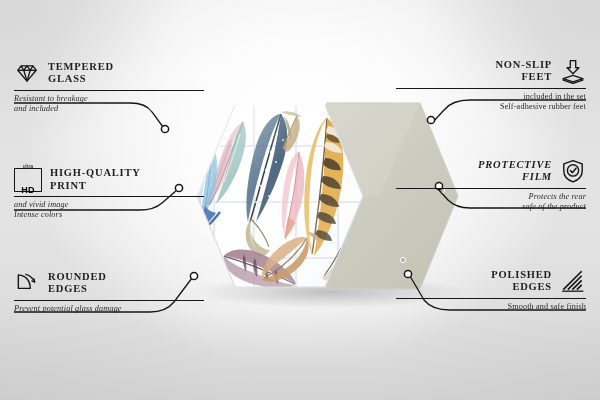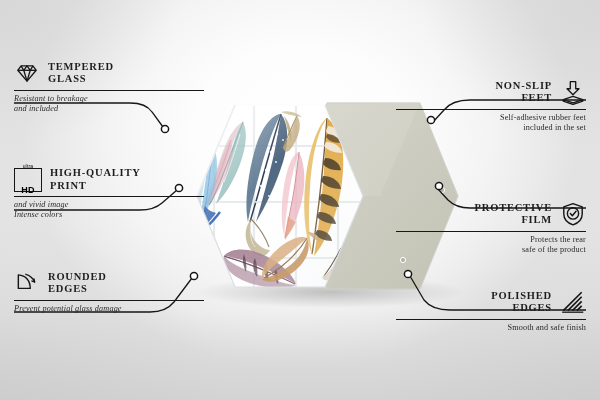--- a/index.html
+++ b/index.html
@@ -26,21 +26,21 @@
   .vig.bot{left:0;bottom:0;width:600px;height:90px;
     background:linear-gradient(to top, rgba(198,198,198,.55) 0%, rgba(198,198,198,0) 100%);}
 
   
   #product{position:absolute;left:0;top:0;width:600px;height:400px;}
 
   
   .feature{position:absolute;width:190px;}
   .feature .head{display:flex;align-items:center;gap:8px;}
   .feature.left .head{justify-content:flex-start;}
-  .feature.right .head{justify-content:flex-end;margin-top:21px;}
+  .feature.right .head{justify-content:flex-end;}
   .ico{flex:0 0 auto;width:26px;height:26px;display:block;}
   .titles{
     font-weight:bold;letter-spacing:.8px;color:#1d1d1d;
     font-size:10.5px;line-height:12.5px;text-transform:uppercase;
     font-family:"Liberation Serif", serif;
   }
   .feature.left .titles{text-align:left;}
   .feature.right .titles{text-align:right;}
   .rule{height:1px;background:#171717;margin-top:4px;width:100%;}
   .desc{
@@ -365,26 +365,26 @@
       <svg class="ico" viewBox="0 0 24 24">
         <g fill="none" stroke="#151515" stroke-width="1.2" stroke-linejoin="round">
           <path d="M9.5,2.5 L14.5,2.5 L14.5,9 L17.5,9 L12,14.5 L6.5,9 L9.5,9 Z"></path>
           <path d="M12,16 L21,19 L12,22 L3,19 Z"></path>
           <path d="M3,19 L3,20.5 L12,23.5 L21,20.5 L21,19"></path>
         </g>
       </svg>
     </div>
     <div class="rule"></div>
     <div class="desc">
+      <div>included in the set</div>
       <div>Self-adhesive rubber feet</div>
-      <div>included in the set</div>
-    </div>
-  </div>
-
-  <div class="feature right" style="left:396px;top:180px;">
+    </div>
+  </div>
+
+  <div class="feature right" style="left:396px;top:158px;font-style:italic;">
     <div class="head">
       <div class="titles">
         <div>PROTECTIVE</div>
         <div>FILM</div>
       </div>
       <svg class="ico" viewBox="0 0 24 24">
         <g fill="none" stroke="#151515" stroke-width="1.3" stroke-linejoin="round" stroke-linecap="round">
           <path d="M12,2.5 L20.5,5.5 L20.5,12 C20.5,17 16.5,20.5 12,22 C7.5,20.5 3.5,17 3.5,12 L3.5,5.5 Z"></path>
           <circle cx="12" cy="11.5" r="5.2"></circle>
           <path d="M9.6,11.6 L11.4,13.6 L14.8,9.4"></path>

